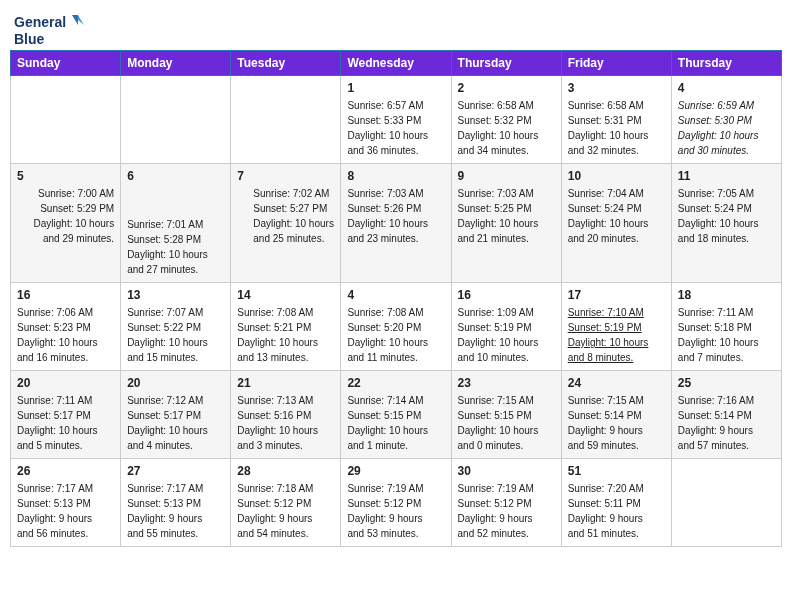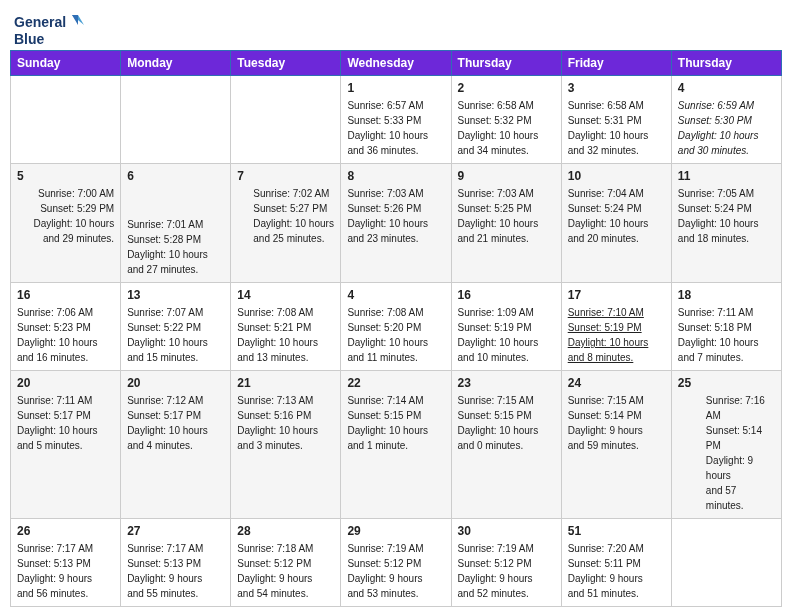--- a/index.html
+++ b/index.html
@@ -280,21 +280,21 @@
         </td>
         <td>
           <span class="day-number">24</span>
           <div class="day-info" style="white-space: pre-line;">Sunrise: 7:15 AM
 Sunset: 5:14 PM
 Daylight: 9 hours
 and 59 minutes.</div>
         </td>
         <td>
           <span class="day-number">25</span>
-          <div class="day-info" style="white-space: pre-line; margin-left: 28px;">Sunrise: 7:16 AM
+          <div class="day-info" style="white-space: pre-line;">Sunrise: 7:16 AM
 Sunset: 5:14 PM
 Daylight: 9 hours
 and 57 minutes.</div>
         </td>
       </tr>
       <tr>
         <td>
           <span class="day-number">26</span>
           <div class="day-info" style="white-space: pre-line;">Sunrise: 7:17 AM
 Sunset: 5:13 PM

